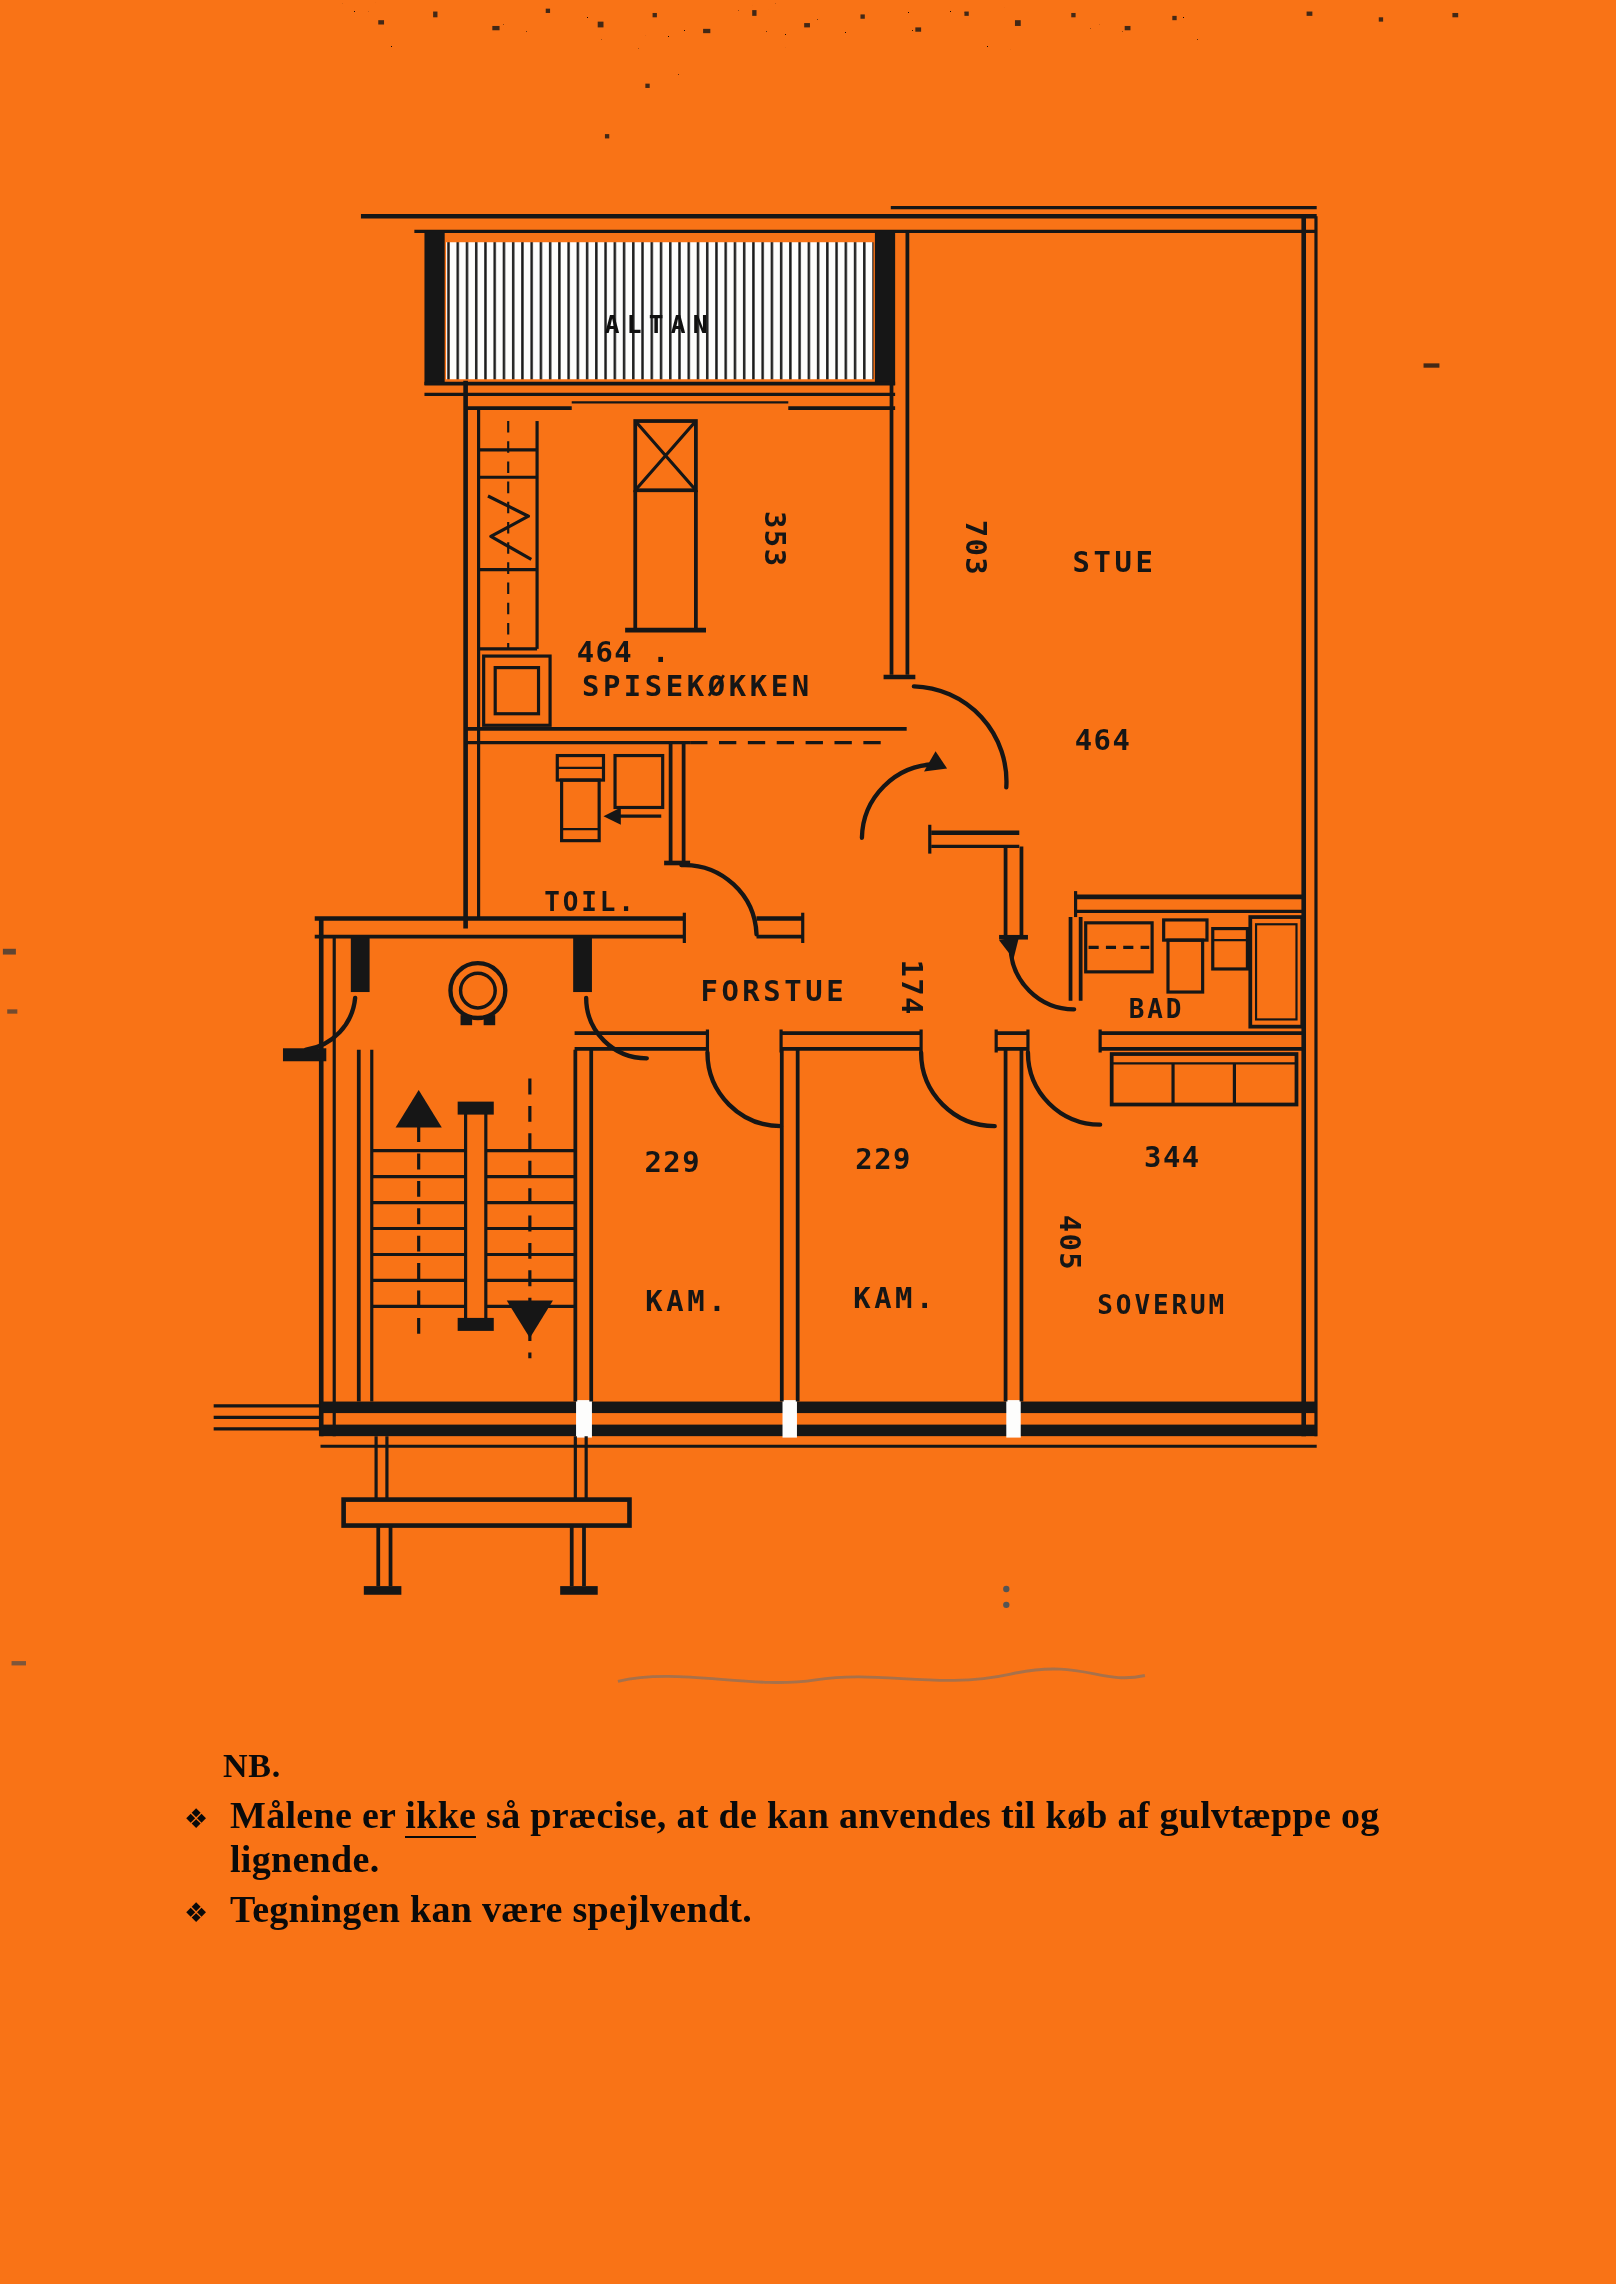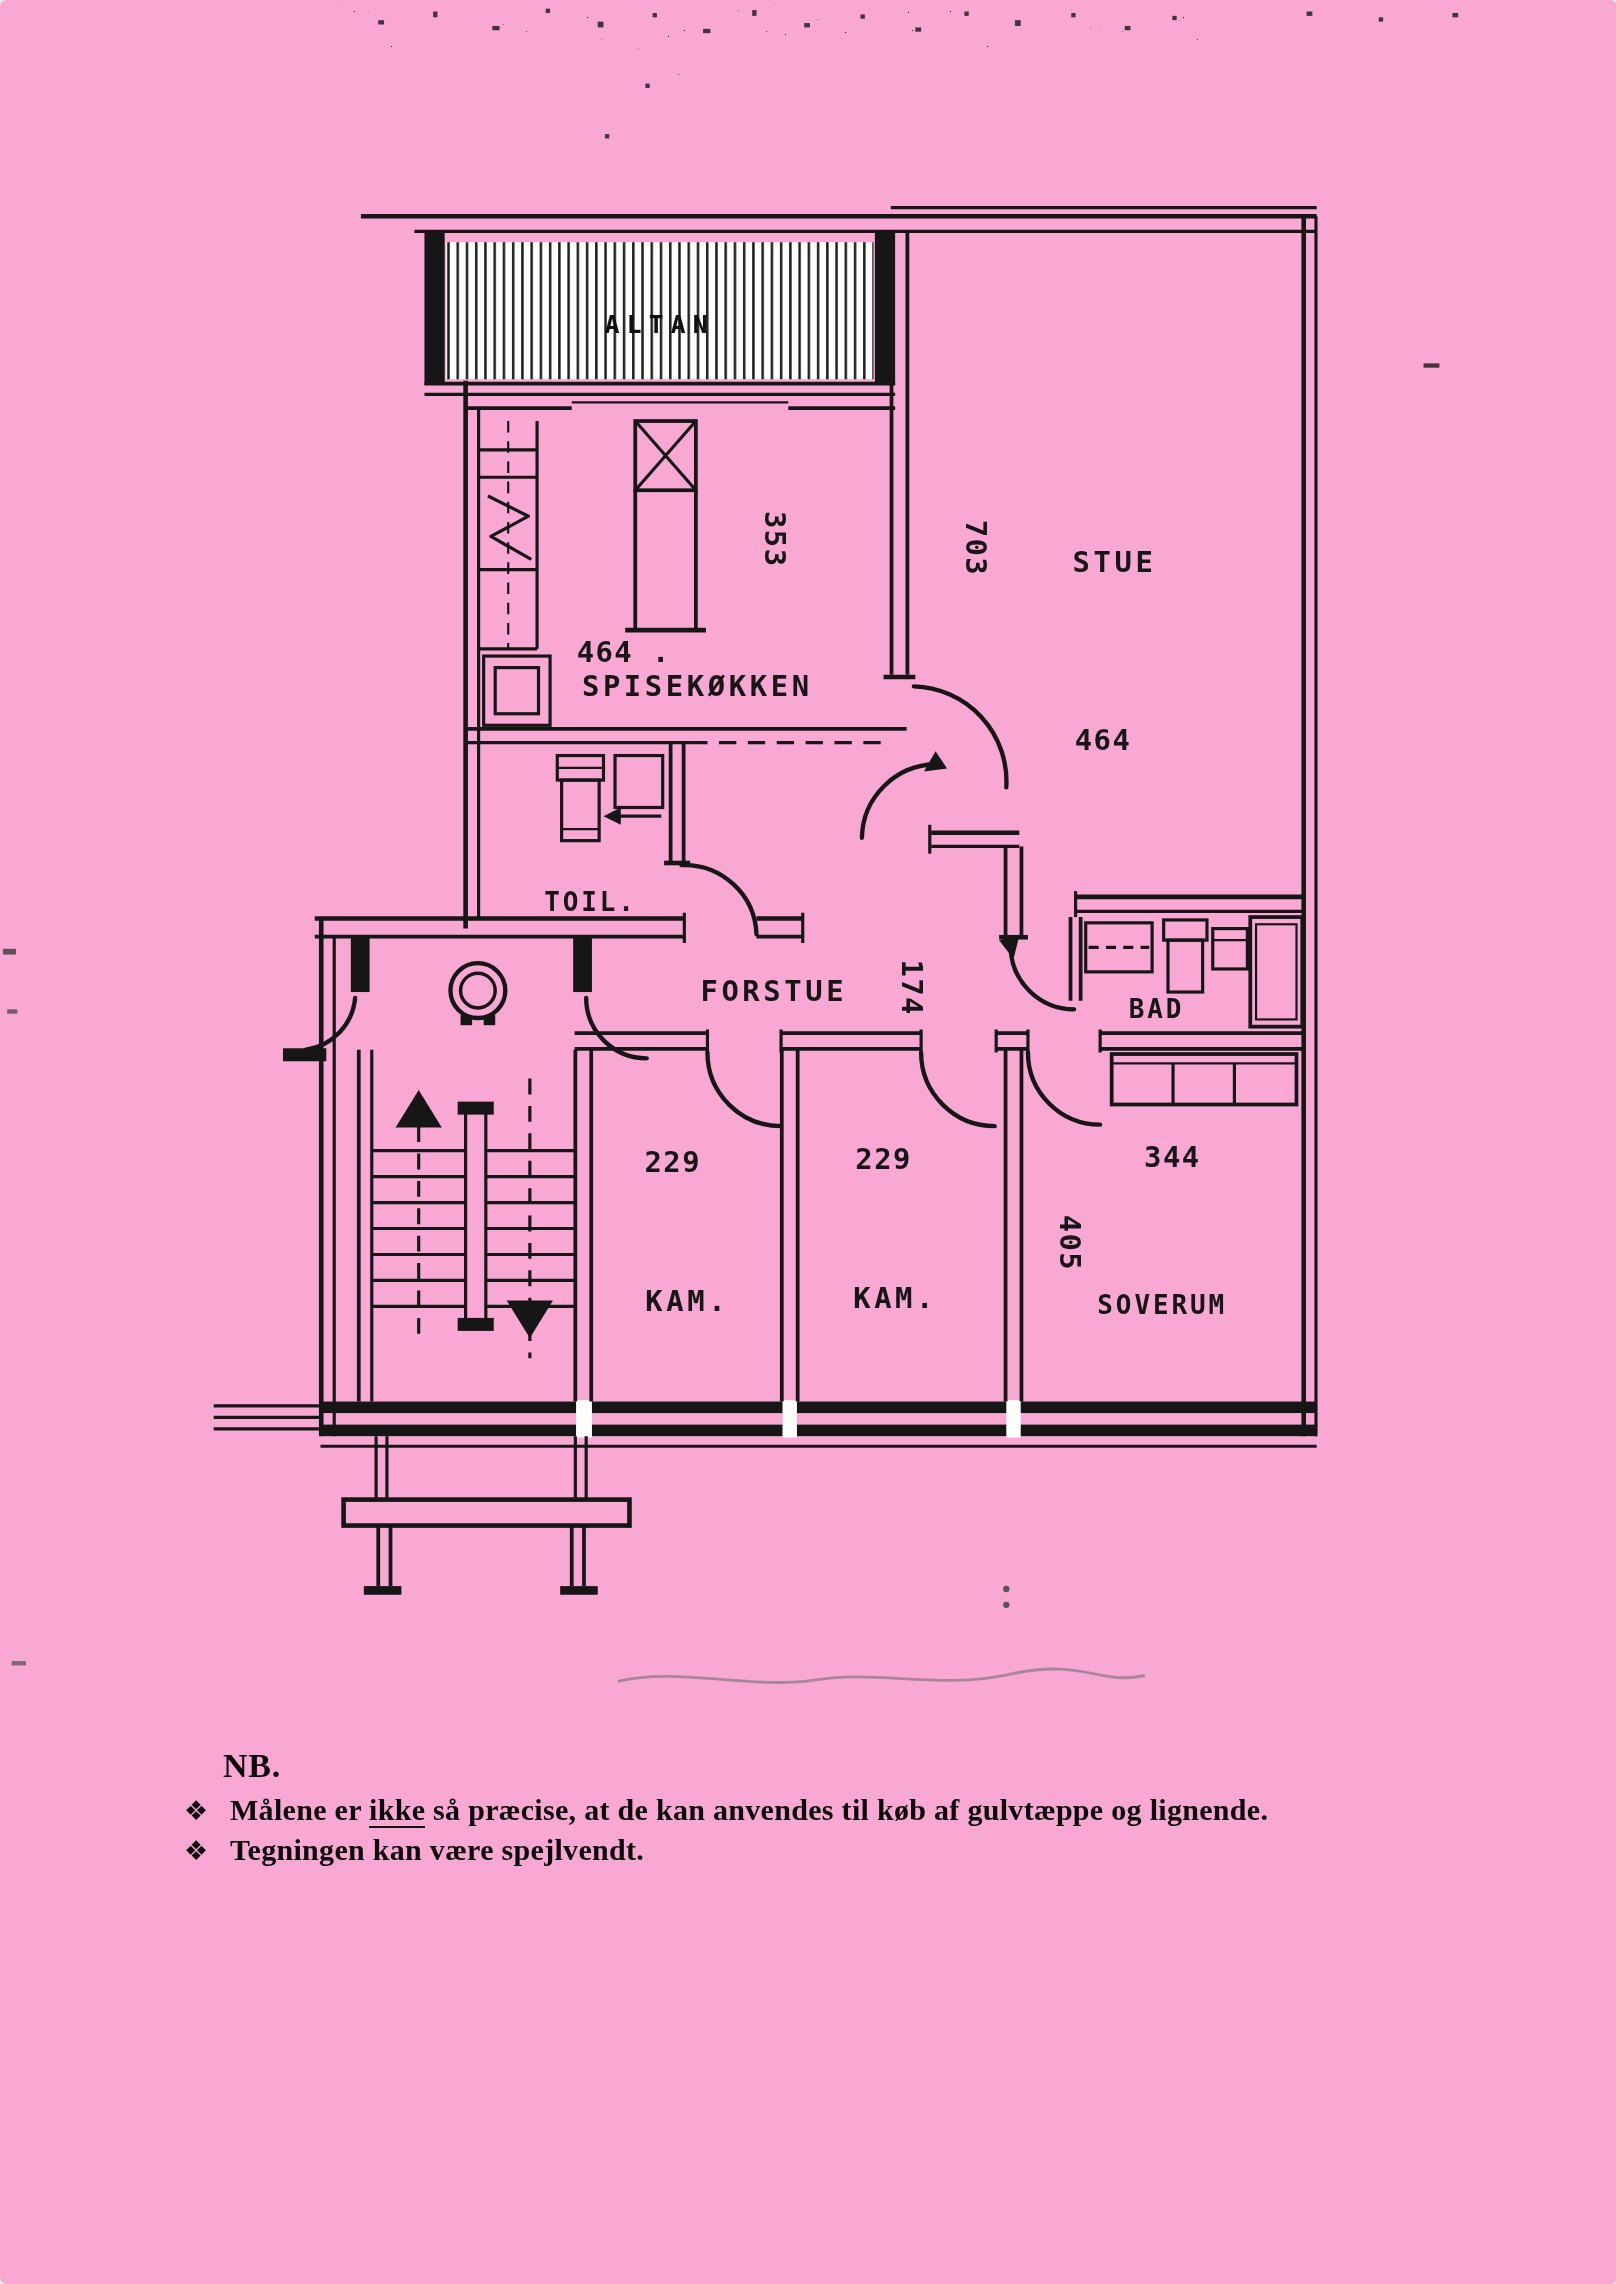--- a/index.html
+++ b/index.html
@@ -1,37 +1,37 @@
 <!DOCTYPE html>
 <html style="font-size:10.4px"><head>
 <meta charset="utf-8">
 <style>
   html,body{margin:0;padding:0;background:#e9e9e9;}
-  .page{position:relative;width:1617px;height:2284px;background:#f9a8d4;overflow:hidden;
-        font-family:"Liberation Sans",sans-serif;border-radius:7px;}
+  .page{position:relative;width:1617px;height:2284px;background:#f97316;overflow:hidden;
+        font-family:"Liberation Sans",sans-serif;}
   svg{position:absolute;left:0;top:0;}
   svg text{font-family:"DejaVu Sans Mono",monospace;font-weight:700;fill:#161616;}
   .dim{font-size:20px;letter-spacing:1px;}
   .lab{font-size:20px;letter-spacing:2.5px;}
   .lab-sm{font-size:18px;letter-spacing:2px;}
   .altan{font-size:17px;letter-spacing:5px;fill:#101010;}
   .ink{stroke:#161616;fill:none;}
   .fill-ink{fill:#161616;stroke:none;}
   .w1{stroke-width:1.5px;} .w2{stroke-width:2.2px;} .w25{stroke-width:2.6px;}
   .w3{stroke-width:3.2px;} .arc{stroke-width:3px;stroke-linecap:round;}
   .dash{stroke-dasharray:12 8;}
   .dash-s{stroke-dasharray:8 6;}
   
   .note{position:absolute;left:184px;top:1748px;width:1225px;color:#0a0a0a;
         font-family:"Liberation Serif",serif;font-weight:700;}
   .note .nb{font-size:34px;line-height:1.05;letter-spacing:0.7px;margin-left:39px;}
   .note .row{display:flex;align-items:baseline;margin-top:9px;}
   .note .row.second{margin-top:5.9px;}
   .note .glyph{font-size:27px;width:46px;flex:0 0 46px;font-family:"DejaVu Sans",sans-serif;}
-  .note .txt{font-size:30px;letter-spacing:0.3px;}
+  .note .txt{font-size:38px;letter-spacing:0.3px;}
   .uline{border-bottom:2.6px solid #0a0a0a;padding-bottom:0.7px;}
 </style>
 </head>
 <body>
 
 <div class="page">
 
 <svg width="1617" height="2284" viewBox="0 0 1120 1584" preserveAspectRatio="none">
 
   <defs>

